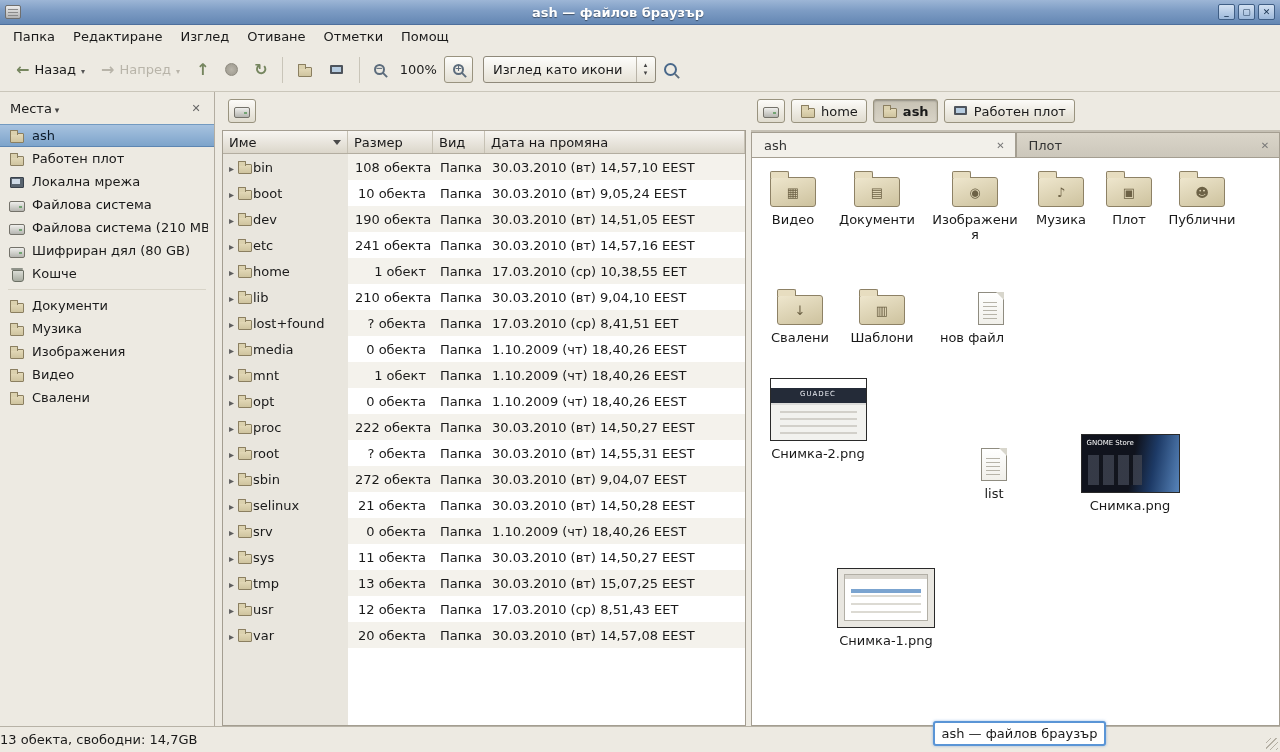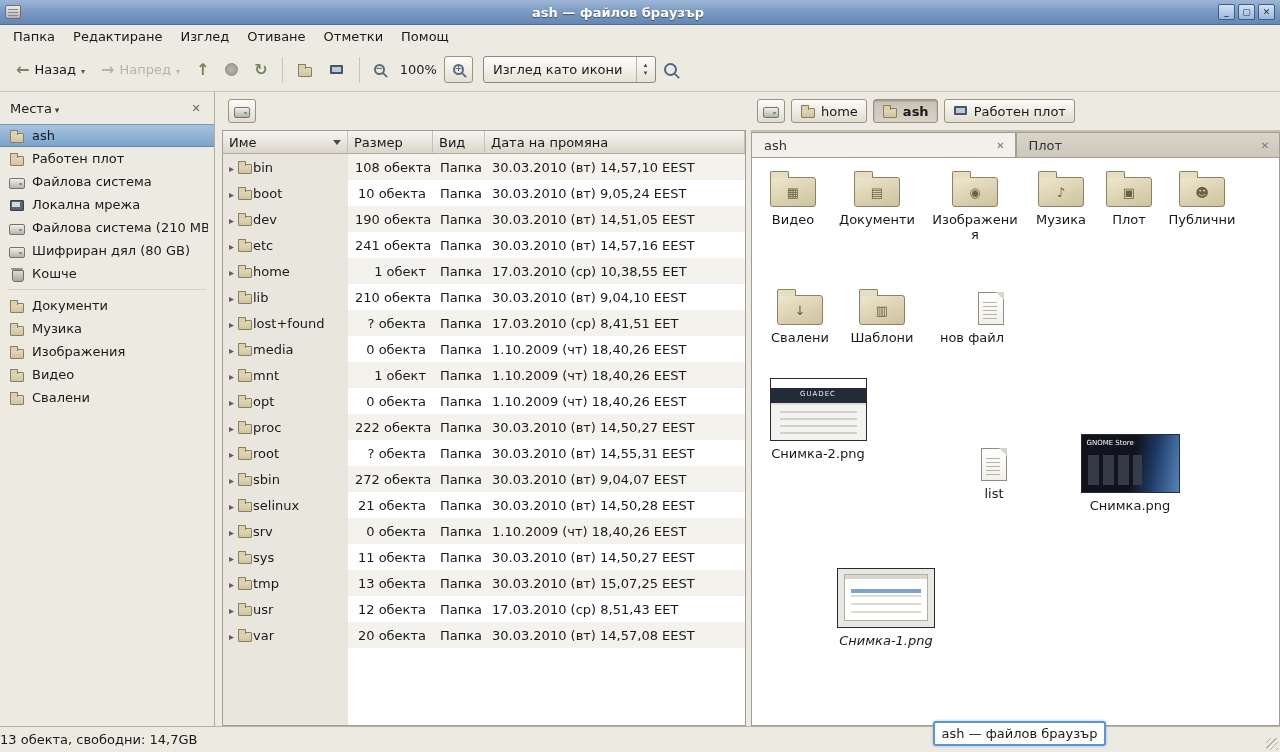--- a/index.html
+++ b/index.html
@@ -210,26 +210,26 @@
 
       <div class="side-item active">
           <span class="sicon g-folder"></span>
           <span class="slabel">ash</span>
         </div>
           <div class="side-item">
           <span class="sicon g-folder"></span>
           <span class="slabel">Работен плот</span>
         </div>
           <div class="side-item">
+          <span class="sicon g-network"></span>
+          <span class="slabel">Локална мрежа</span>
+        </div>
+          <div class="side-item">
           <span class="sicon g-drive"></span>
           <span class="slabel">Файлова система</span>
-        </div>
-          <div class="side-item">
-          <span class="sicon g-network"></span>
-          <span class="slabel">Локална мрежа</span>
         </div>
           <div class="side-item">
           <span class="sicon g-drive"></span>
           <span class="slabel">Файлова система (210 MB)</span>
         </div>
           <div class="side-item">
           <span class="sicon g-drive"></span>
           <span class="slabel">Шифриран дял (80 GB)</span>
         </div>
           <div class="side-item">
@@ -596,21 +596,21 @@
           </div>
           <div class="ilabel">list</div>
         </div>
           <div class="icell" style="left: 326px; top: 276px; width: 104px;">
           <div class="glyph g-thumb-store">
 
             <span class="overlay">GNOME Store</span>
           </div>
           <div class="ilabel">Снимка.png</div>
         </div>
-          <div class="icell" style="left: 82px; top: 410px; width: 104px; font-style: italic;">
+          <div class="icell" style="left: 82px; top: 410px; width: 104px;">
           <div class="glyph g-thumb-window">
             
             
           </div>
           <div class="ilabel">Снимка-1.png</div>
         </div>
         </div>
     </div>
 
   </div>

